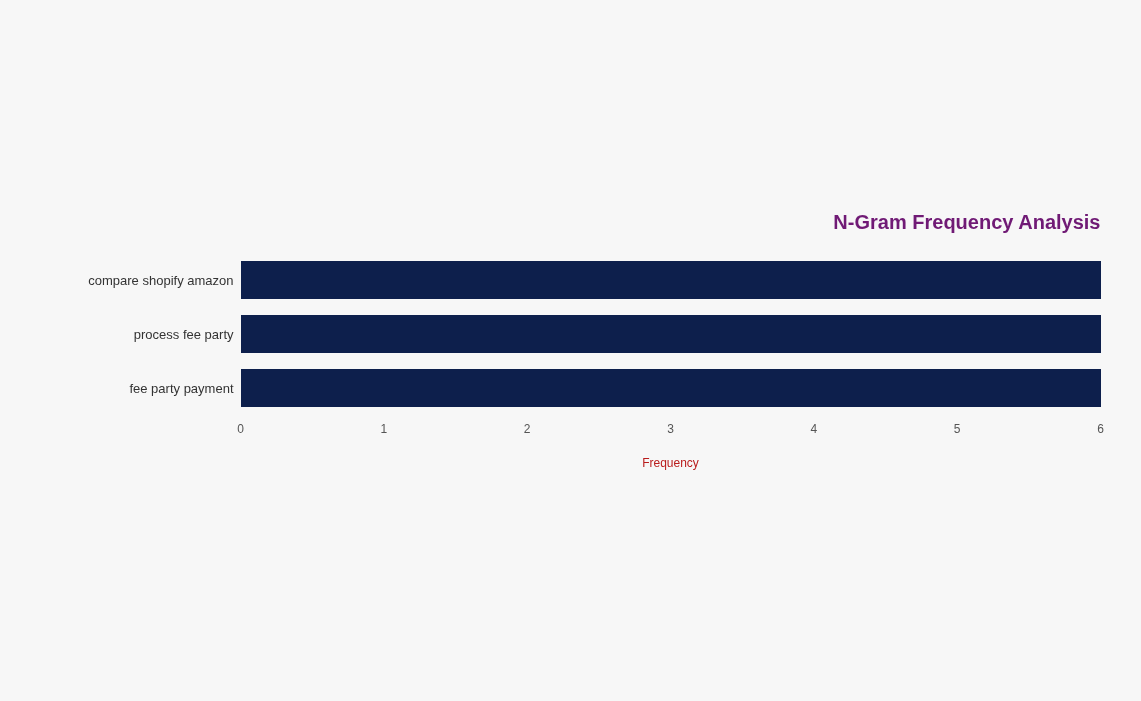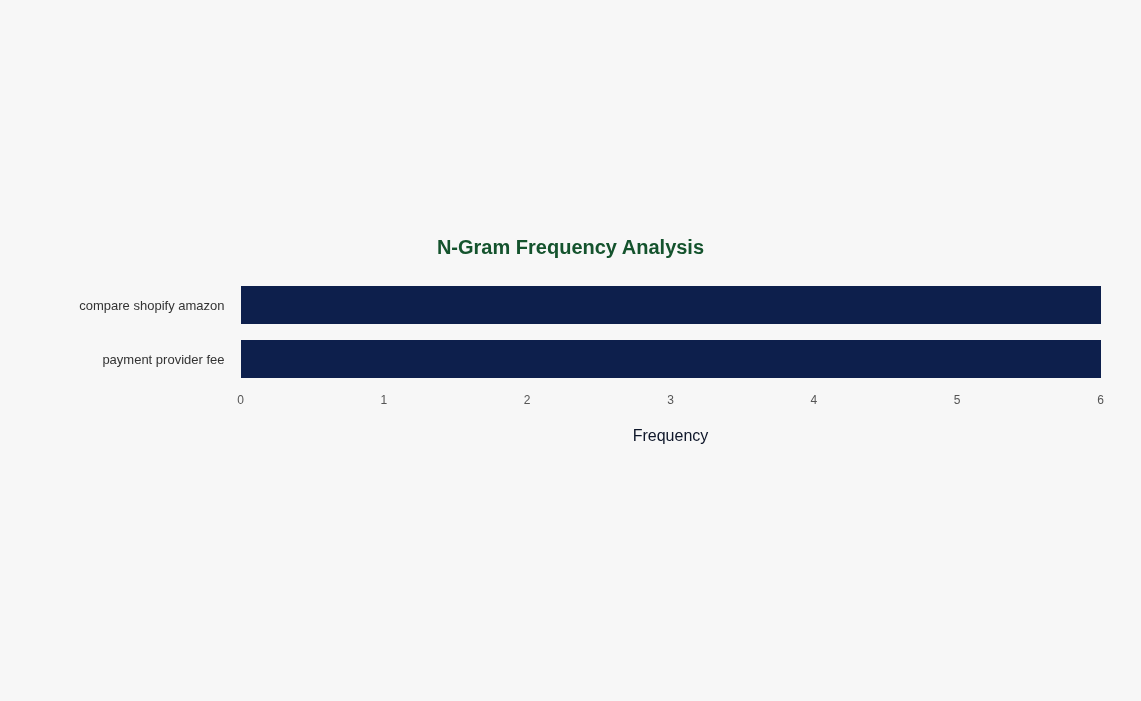--- a/index.html
+++ b/index.html
@@ -11,41 +11,41 @@
       align-items: center;
       width: 1141px;
       min-height: 701px;
     }
     .chart-container {
       background: #f7f7f7;
       width: 1100px;
       padding: 20px 20px 40px 20px;
     }
     .chart-title {
-      text-align: center;
+      text-align: right;
       font-size: 20px;
       font-weight: bold;
-      color: #14532d;
+      color: #701a75;
       margin-bottom: 20px;
     }
     .chart-area {
       display: flex;
       flex-direction: column;
       gap: 0;
     }
     .bar-row {
       display: flex;
       align-items: center;
       height: 52px;
       margin-bottom: 2px;
     }
     .bar-label {
       width: 200px;
       text-align: right;
-      padding-right: 16px;
+      padding-right: 7px;
       font-size: 13px;
       color: #333;
       flex-shrink: 0;
     }
     .bar-track {
       flex: 1;
       background: #ebebeb;
       height: 38px;
       position: relative;
     }
@@ -76,43 +76,49 @@
     }
     .x-tick {
       position: absolute;
       transform: translateX(-50%);
       font-size: 12px;
       color: #555;
       top: 0;
     }
     .x-axis-title {
       text-align: center;
-      font-size: 16px;
-      color: #0f172a;
+      font-size: 12px;
+      color: #b91c1c;
       margin-top: 4px;
     }
     .x-axis-title-row {
       display: flex;
     }
   </style>
 </head>
 <body>
 
 <div class="chart-container">
   <div class="chart-title">N-Gram Frequency Analysis</div>
   <div class="chart-area" id="chart-area">
 
   <div class="bar-row">
         <div class="bar-label">compare shopify amazon</div>
         <div class="bar-track">
           <div class="bar-fill dark-navy" style="width: 100%;"></div>
         </div>
       </div>
       <div class="bar-row">
-        <div class="bar-label">payment provider fee</div>
+        <div class="bar-label">process fee party</div>
+        <div class="bar-track">
+          <div class="bar-fill dark-navy" style="width: 100%;"></div>
+        </div>
+      </div>
+      <div class="bar-row">
+        <div class="bar-label">fee party payment</div>
         <div class="bar-track">
           <div class="bar-fill dark-navy" style="width: 100%;"></div>
         </div>
       </div>
     </div>
   <div class="x-axis-area">
     <div class="x-axis-label-spacer"></div>
     <div class="x-axis-ticks" id="x-axis-ticks">
 
     <span class="x-tick" style="left: 0%;">0</span>

